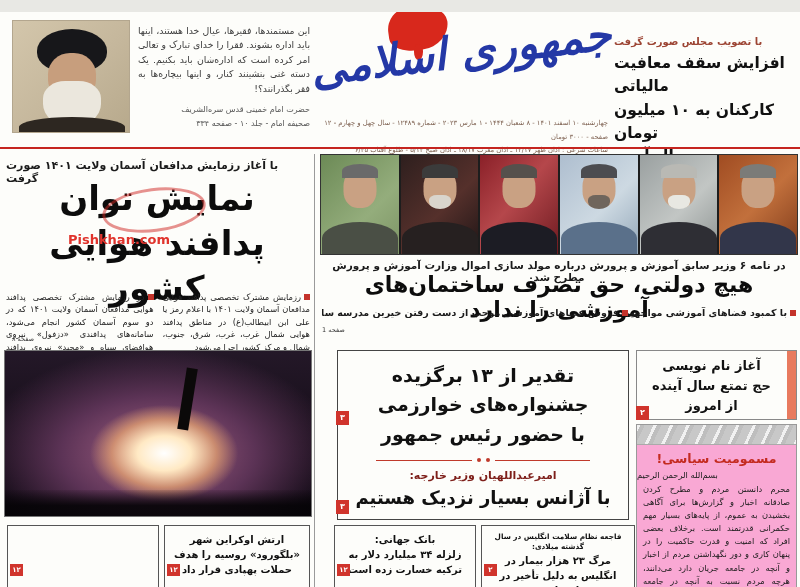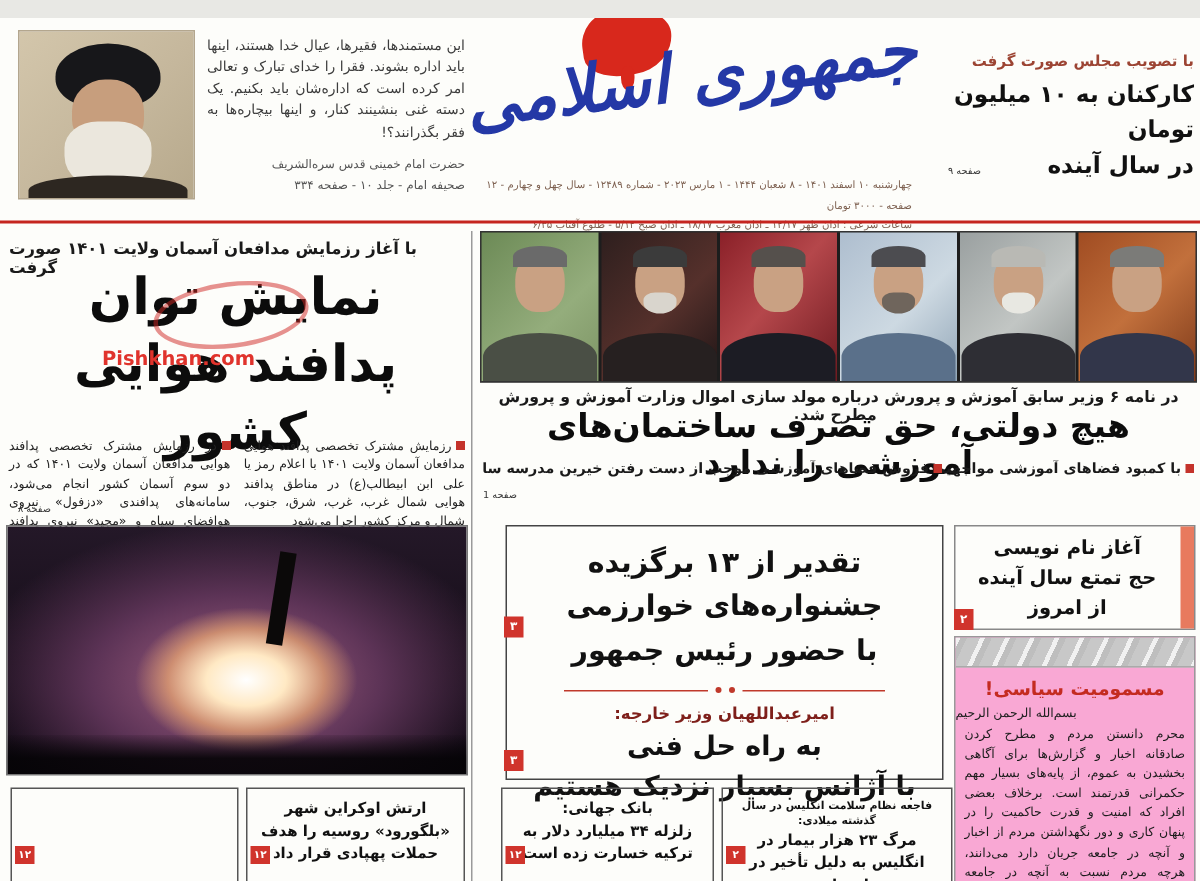--- a/index.html
+++ b/index.html
@@ -25,21 +25,21 @@
 
   .masthead{left:318px;top:0;width:292px;height:104px;}
   .m-splash{position:absolute;left:70px;top:-6px;width:60px;height:44px;background:#d8281c;
     border-radius:42% 58% 52% 48% / 55% 48% 62% 38%;transform:rotate(-8deg);}
   .m-drip{position:absolute;left:96px;top:32px;width:9px;height:16px;background:#d8281c;border-radius:50% 50% 60% 60%;}
   .m-title{position:absolute;left:-6px;top:14px;width:300px;text-align:center;
     font-size:44px;font-weight:bold;font-style:italic;color:#2438a6;
     letter-spacing:-2px;white-space:nowrap;transform:rotate(-7deg);}
   .datelines{left:322px;top:105px;width:286px;font-size:6.8px;color:#7d6050;text-align:right;line-height:2;}
 
-  .lead{left:614px;top:24px;width:182px;text-align:right;}
+  .lead{left:614px;top:24px;width:182px;text-align:left;}
   .lead-kicker{font-size:10px;font-weight:bold;color:#9c4433;margin-bottom:5px;}
   .lead-h{font-size:15.5px;font-weight:bold;line-height:1.5;color:#111;}
   .lead-page{position:absolute;left:18px;bottom:4px;font-size:6.5px;color:#333;}
 
   .rule-red{left:0;top:135px;width:800px;height:2px;background:#c5251f;}
   .vdiv{left:314px;top:142px;width:1px;height:441px;background:#9a9a9a;}
 
   
   .d-kicker{left:6px;top:147px;width:302px;text-align:left;font-weight:bold;font-size:11px;}
   .d-h{left:6px;top:164px;width:302px;text-align:center;font-weight:bold;
@@ -146,20 +146,21 @@
     <div class="m-drip"></div>
     <div class="m-title">جمهوری اسلامی</div>
   </div>
   <div class="abs datelines">
     <div>چهارشنبه ۱۰ اسفند ۱۴۰۱ - ۸ شعبان ۱۴۴۴ - ۱ مارس ۲۰۲۳ - شماره ۱۲۴۸۹ - سال چهل و چهارم - ۱۲ صفحه - ۳۰۰۰ تومان</div>
     <div>ساعات شرعی : اذان ظهر ۱۲/۱۷ ـ اذان مغرب ۱۸/۱۷ ـ اذان صبح ۵/۱۲ - طلوع آفتاب ۶/۳۵</div>
   </div>
 
   <div class="abs lead">
     <div class="lead-kicker">با تصویب مجلس صورت گرفت</div>
+    <div class="lead-h">افزایش سقف معافیت مالیاتی</div>
     <div class="lead-h">کارکنان به ۱۰ میلیون تومان</div>
     <div class="lead-h">در سال آینده</div>
     <div class="lead-page">صفحه ۹</div>
   </div>
 
   <div class="abs rule-red"></div>
   <div class="abs vdiv"></div>
 
   <div class="abs d-kicker">با آغاز رزمایش مدافعان آسمان ولایت ۱۴۰۱ صورت گرفت</div>
   <div class="abs d-h">
@@ -227,21 +228,20 @@
   <div class="abs kh-box">
     <div class="khb-t">تقدیر از ۱۳ برگزیده جشنواره‌های خوارزمی</div>
     <div class="khb-t">با حضور رئیس جمهور</div>
     <div class="khb-div">
       <span class="line"></span>
         <span class="dot"></span>
         <span class="dot"></span>
         <span class="line"></span>
     </div>
     <div class="khb-k">امیرعبداللهیان وزیر خارجه:</div>
-    <div class="khb-s">به راه حل فنی</div>
     <div class="khb-s">با آژانس بسیار نزدیک هستیم</div>
     <div class="chip chip-k1">۳</div>
     <div class="chip chip-k2">۳</div>
   </div>
 
   <div class="abs hajj">
     <div class="hajj-bar"></div>
     <div class="hajj-txt">
       <div>آغاز نام نویسی</div>
       <div>حج تمتع سال آینده</div>

